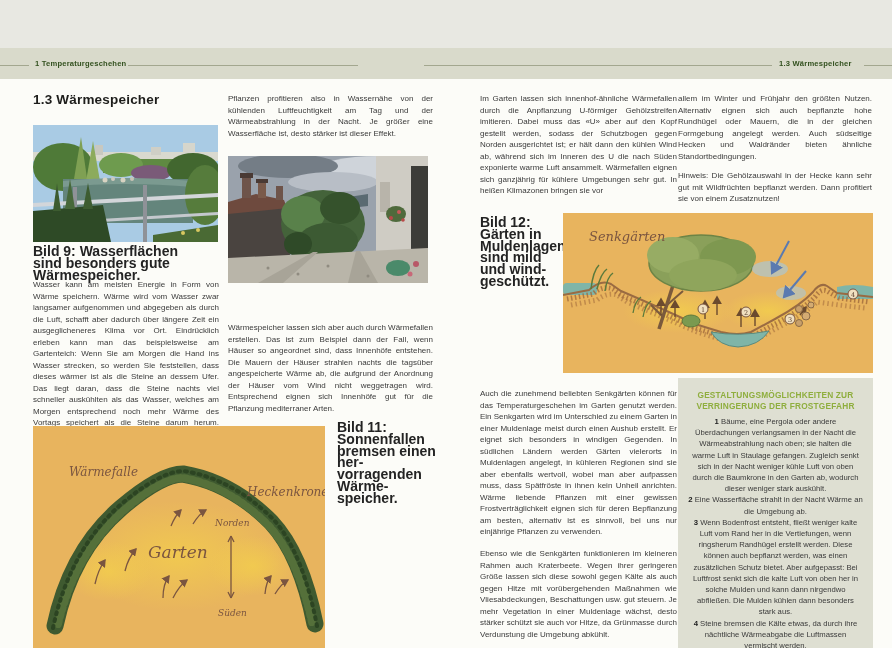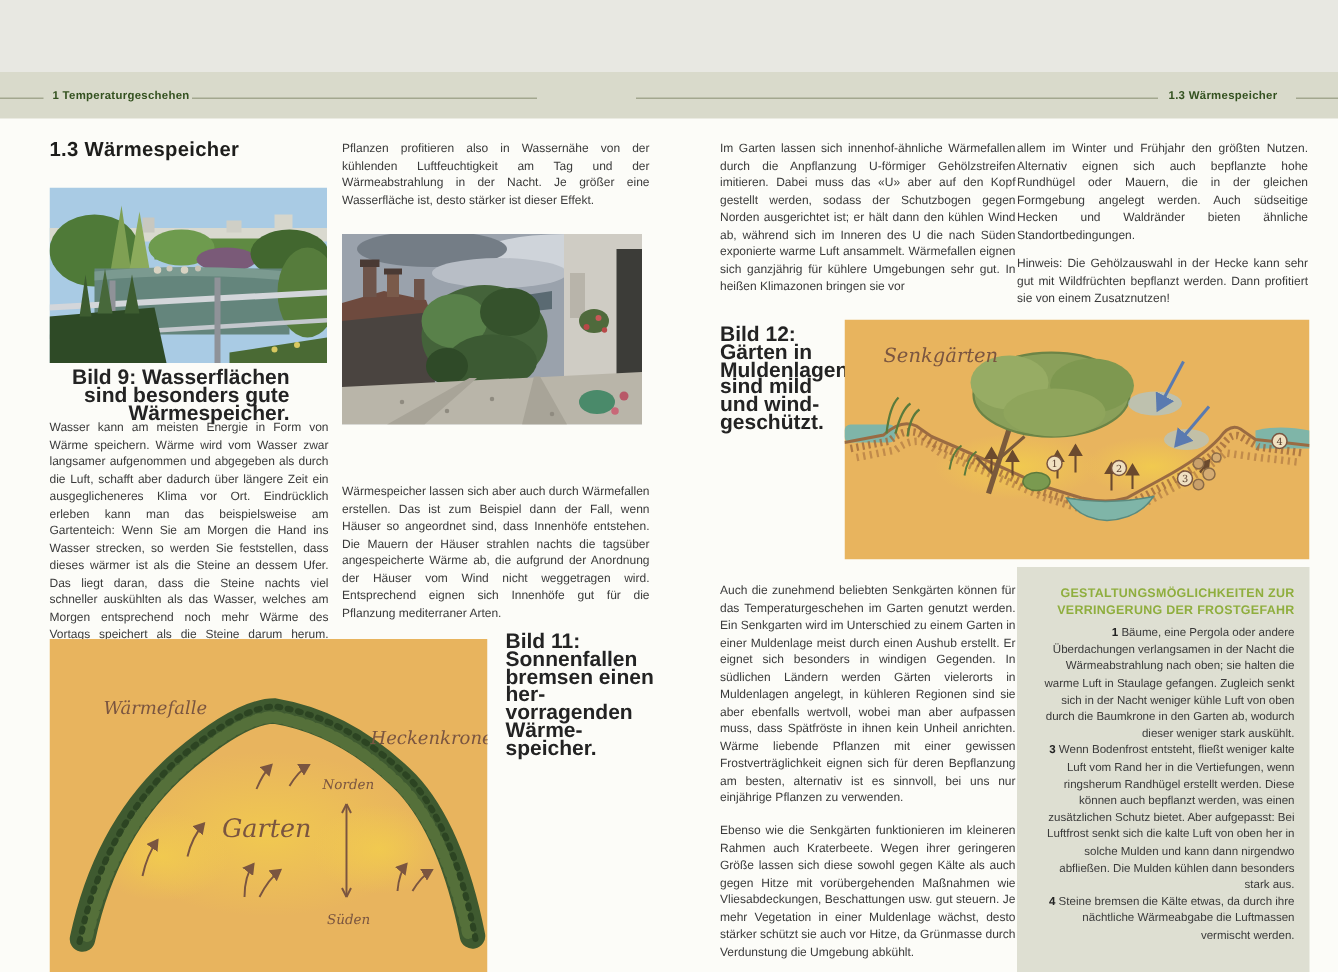--- a/index.html
+++ b/index.html
@@ -11,21 +11,21 @@
   .band-text{position:absolute;top:11px;font-size:7.6px;font-weight:bold;color:#33511f;letter-spacing:.2px;}
   
   .h1{position:absolute;font-size:13.5px;font-weight:bold;color:#1d1d1b;letter-spacing:.2px;}
   .para{position:absolute;font-size:8px;line-height:11.5px;color:#3a3a3a;text-align:justify;margin:0;}
   .caption{position:absolute;font-size:14px;line-height:11.8px;font-weight:bold;color:#232323;margin:0;}
   .pagenum{position:absolute;bottom:5px;font-size:10px;font-weight:normal;color:#7f935c;}
   .pagebar{position:absolute;bottom:17px;width:1.5px;height:11px;background:#9aa878;}
   
   .infobox{position:absolute;left:678px;top:330px;width:195px;height:277px;background:#dedfd2;box-sizing:border-box;padding:12px 10px;}
   .infobox .title{font-size:8.3px;line-height:11px;font-weight:bold;color:#8fae3e;margin:0 0 4px 0;letter-spacing:.2px;}
-  .infobox p{font-size:7.7px;line-height:11.2px;color:#3a3a3a;margin:0;text-align:right;}
+  .infobox p{font-size:7.7px;line-height:11.2px;color:#3a3a3a;margin:0;text-align:center;}
   .infobox b{color:#222;}
   svg{display:block;}
   .abs{position:absolute;}
 </style>
 </head>
 <body>
 
 <div class="spread">
 
   <div class="band">
@@ -66,21 +66,21 @@
         <rect x="110" y="60" width="4" height="57" fill="#8f9298"></rect>
       <path d="M0,86 L70,80 L78,117 L0,117 Z" fill="#2e4a26"></path>
       <path d="M20,86 L24,58 L28,86 Z" fill="#3d5c30"></path>
         <path d="M32,84 L37,54 L42,84 Z" fill="#47683a"></path>
       <path d="M50,84 L55,58 L60,84 Z" fill="#3d5c30"></path>
       <path d="M120,110 L185,100 L185,117 L120,117 Z" fill="#4a6a34"></path>
       <circle cx="150" cy="108" r="2" fill="#d8c860"></circle>
         <circle cx="165" cy="105" r="2" fill="#d8c860"></circle>
     </svg>
   </div>
-  <p class="caption" style="left:33px;top:198px;width:160px;text-align:right;">Bild 9: Wasserflächen sind besonders gute Wärmespeicher.</p>
+  <p class="caption" style="left:33px;top:198px;width:160px;">Bild 9: Wasserflächen sind besonders gute Wärmespeicher.</p>
 
   <p class="para" style="left:33px;top:231px;width:186px;">Wasser kann am meisten Energie in Form von Wärme speichern. Wärme wird vom Wasser zwar langsamer aufgenommen und abgegeben als durch die Luft, schafft aber dadurch über längere Zeit ein ausgeglicheneres Klima vor Ort. Eindrücklich erleben kann man das beispielsweise am Gartenteich: Wenn Sie am Morgen die Hand ins Wasser strecken, so werden Sie feststellen, dass dieses wärmer ist als die Steine an dessem Ufer. Das liegt daran, dass die Steine nachts viel schneller auskühlten als das Wasser, welches am Morgen entsprechend noch mehr Wärme des Vortags speichert als die Steine darum herum. Empfindliche</p>
 
   <p class="para" style="left:228px;top:45px;width:205px;">Pflanzen profitieren also in Wassernähe von der kühlenden Luftfeuchtigkeit am Tag und der Wärmeabstrahlung in der Nacht. Je größer eine Wasserfläche ist, desto stärker ist dieser Effekt.</p>
 
   <div class="abs" style="left:228px;top:108px;">
     <svg width="200" height="127" viewBox="0 0 200 127">
       <rect width="200" height="127" fill="#9aa2ac"></rect>
       <ellipse cx="150" cy="14" rx="60" ry="14" fill="#cfd4da"></ellipse>
       <ellipse cx="60" cy="10" rx="50" ry="12" fill="#747d86"></ellipse>
@@ -224,20 +224,21 @@
 
   <p class="para" style="left:480px;top:340px;width:197px;">Auch die zunehmend beliebten Senkgärten können für das Temperaturgeschehen im Garten genutzt werden. Ein Senkgarten wird im Unterschied zu einem Garten in einer Muldenlage meist durch einen Aushub erstellt. Er eignet sich besonders in windigen Gegenden. In südlichen Ländern werden Gärten vielerorts in Muldenlagen angelegt, in kühleren Regionen sind sie aber ebenfalls wertvoll, wobei man aber aufpassen muss, dass Spätfröste in ihnen kein Unheil anrichten. Wärme liebende Pflanzen mit einer gewissen Frostverträglichkeit eignen sich für deren Bepflanzung am besten, alternativ ist es sinnvoll, bei uns nur einjährige Pflanzen zu verwenden.</p>
   <p class="para" style="left:480px;top:500px;width:197px;">Ebenso wie die Senkgärten funktionieren im kleineren Rahmen auch Kraterbeete. Wegen ihrer geringeren Größe lassen sich diese sowohl gegen Kälte als auch gegen Hitze mit vorübergehenden Maßnahmen wie Vliesabdeckungen, Beschattungen usw. gut steuern. Je mehr Vegetation in einer Muldenlage wächst, desto stärker schützt sie auch vor Hitze, da Grünmasse durch Verdunstung die Umgebung abkühlt.</p>
 
   <p class="para" style="left:678px;top:122px;width:194px;">Hinweis: Die Gehölzauswahl in der Hecke kann sehr gut mit Wildfrüchten bepflanzt werden. Dann profitiert sie von einem Zusatznutzen!</p>
   <p class="para" style="left:678px;top:45px;width:194px;">allem im Winter und Frühjahr den größten Nutzen. Alternativ eignen sich auch bepflanzte hohe Rundhügel oder Mauern, die in der gleichen Formgebung angelegt werden. Auch südseitige Hecken und Waldränder bieten ähnliche Standortbedingungen.</p>
 
   <div class="infobox">
     <p class="title">GESTALTUNGSMÖGLICHKEITEN ZUR VERRINGERUNG DER FROSTGEFAHR</p>
     <p><b>1</b> <span>Bäume, eine Pergola oder andere Überdachungen verlangsamen in der Nacht die Wärmeabstrahlung nach oben; sie halten die warme Luft in Staulage gefangen. Zugleich senkt sich in der Nacht weniger kühle Luft von oben durch die Baumkrone in den Garten ab, wodurch dieser weniger stark auskühlt.</span></p>
+    <p><b>2</b> <span>Eine Wasserfläche strahlt in der Nacht Wärme an die Umgebung ab.</span></p>
     <p><b>3</b> <span>Wenn Bodenfrost entsteht, fließt weniger kalte Luft vom Rand her in die Vertiefungen, wenn ringsherum Randhügel erstellt werden. Diese können auch bepflanzt werden, was einen zusätzlichen Schutz bietet. Aber aufgepasst: Bei Luftfrost senkt sich die kalte Luft von oben her in solche Mulden und kann dann nirgendwo abfließen. Die Mulden kühlen dann besonders stark aus.</span></p>
     <p><b>4</b> <span>Steine bremsen die Kälte etwas, da durch ihre nächtliche Wärmeabgabe die Luftmassen vermischt werden.</span></p>
   </div>
 
   <div class="pagebar" style="left:30px;"></div>
   <div class="pagenum" style="left:37px;">16</div>
   <div class="pagenum" style="right:32px;">8</div>
   <div class="pagebar" style="right:24px;"></div>
 
 </div>

